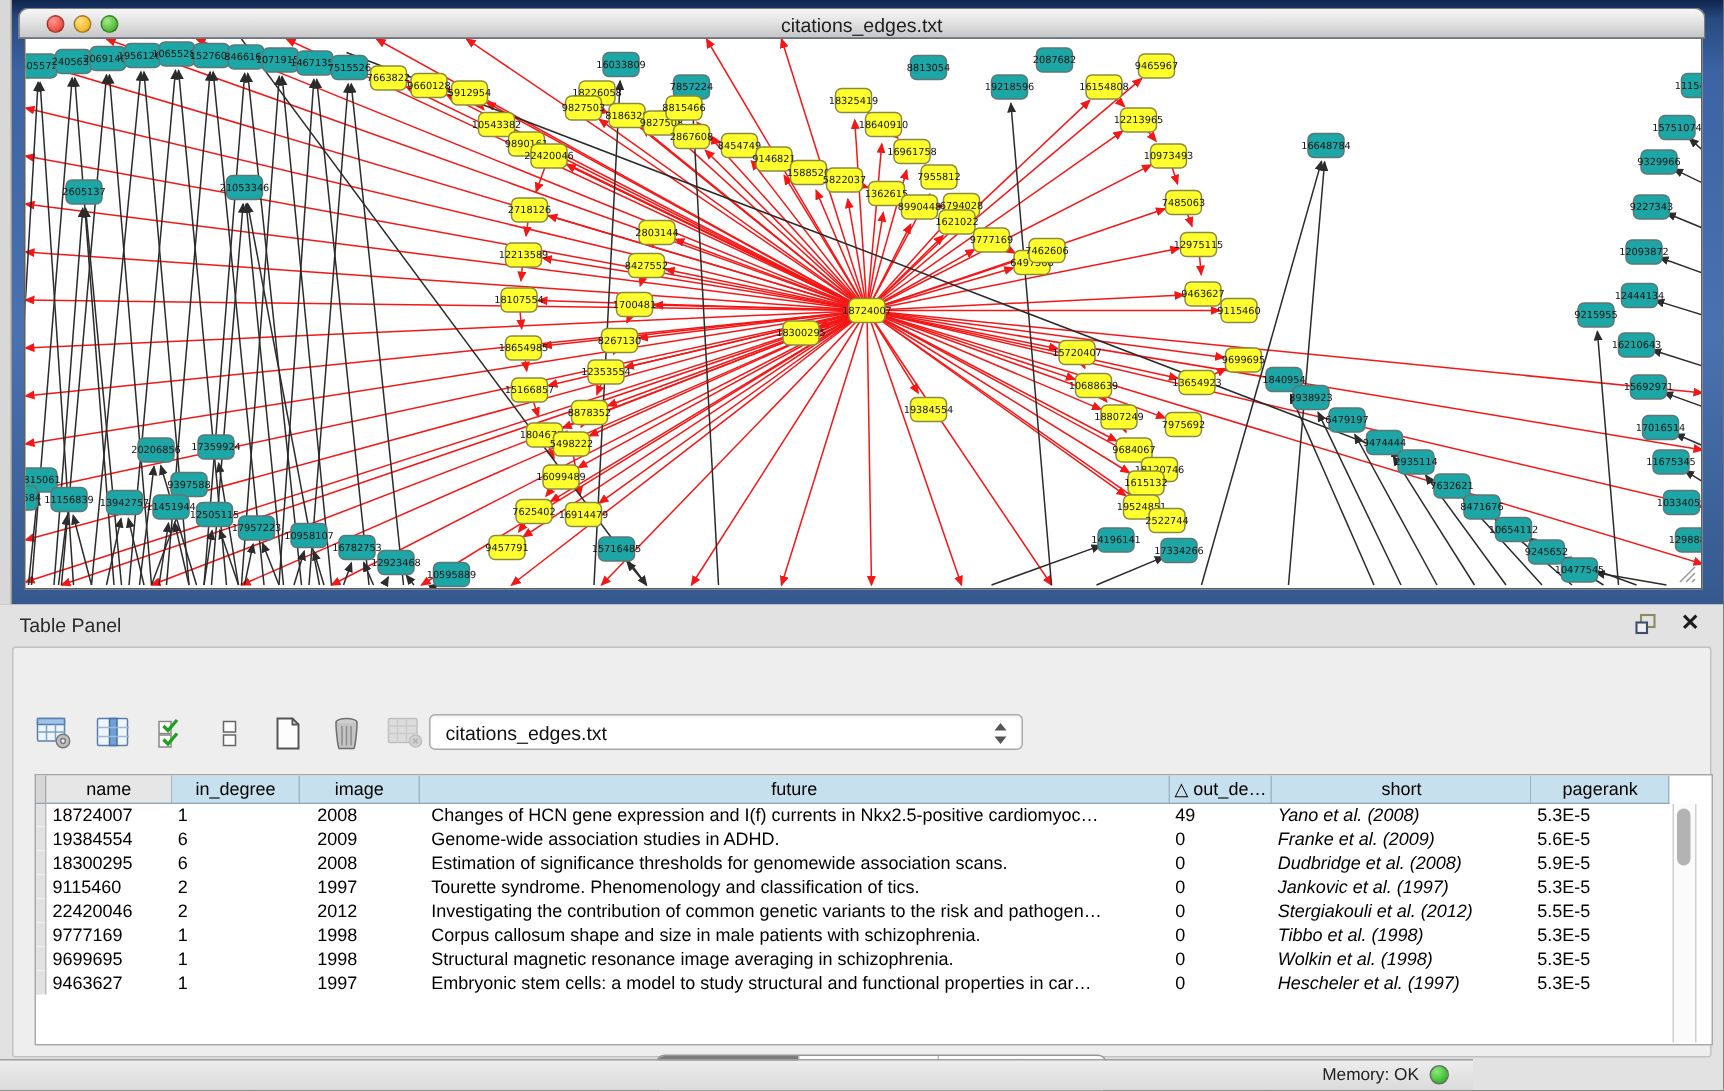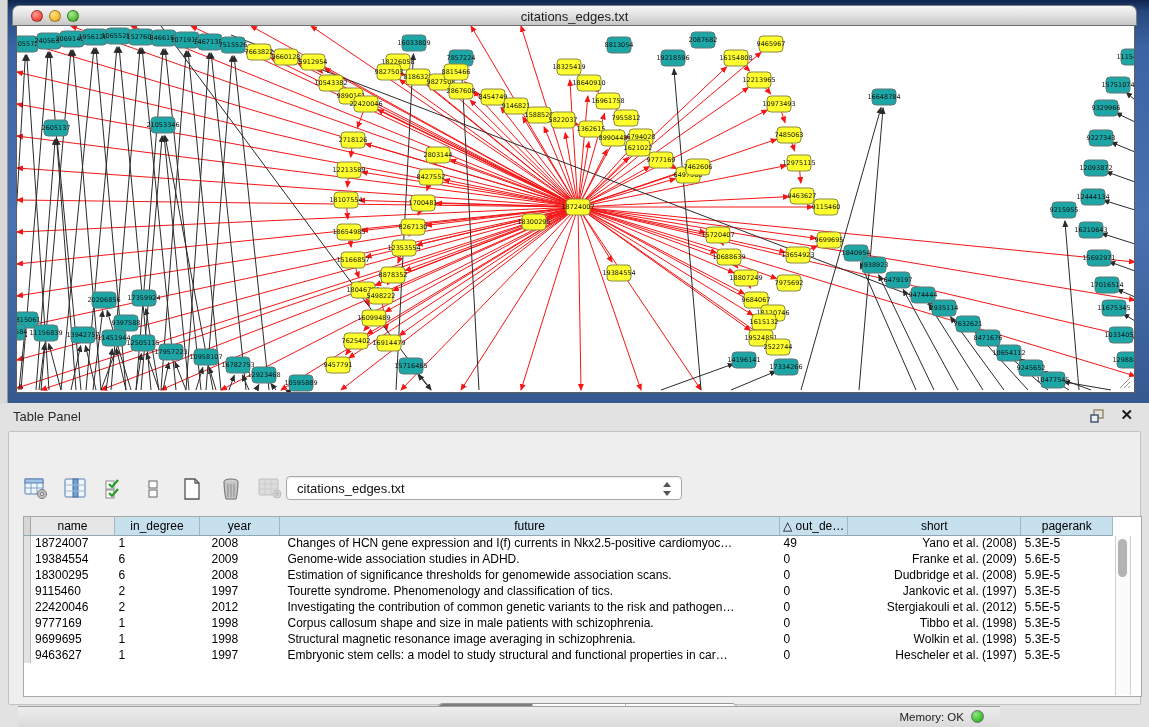--- a/index.html
+++ b/index.html
@@ -40,33 +40,33 @@
   .arr.dn{border-top:5px solid #555;bottom:2px;}
   
   #tablebox{position:absolute;left:14px;top:84px;width:1119px;height:181px;box-sizing:border-box;
             background:#ffffff;border:1px solid #a8a8a8;overflow:hidden;}
   table{border-collapse:collapse;table-layout:fixed;font-size:12px;color:#000;}
   th{height:18px;background:#c7e0ee;border-right:1px solid #9db9c6;border-bottom:1px solid #8fa8b4;
      font-weight:normal;font-size:12px;text-align:center;overflow:hidden;white-space:nowrap;padding:0 3px;box-sizing:border-box;}
   th.gutter{background:#d6d6d6;border-right:1px solid #a8a8a8;}
   th.name-h{background:#e6e6e6;margin-left:28px;}
   td{height:16px;padding:0 4px;white-space:nowrap;overflow:hidden;box-sizing:border-box;}
-  td.c-year{padding-left:12px;} td.c-title{padding-left:8px;} td.c-short{text-align:right;}
+  td.c-year{padding-left:12px;} td.c-title{padding-left:8px;} td.c-short{text-align:left;font-style:italic;}
   td.gutter{background:#e2e2e2;border-right:1px solid #bcbcbc;padding:0;}
   #v-scroll{position:absolute;left:1091px;top:19px;bottom:1px;width:14px;background:#fbfbfb;
             border-left:1px solid #d0d0d0;border-right:1px solid #d0d0d0;}
   #v-thumb{position:absolute;left:2px;top:3px;width:9px;height:38px;border-radius:5px;background:#b3b3b3;cursor:pointer;}
   
   #tabs{position:absolute;left:428px;top:271px;height:22px;display:flex;border:1px solid #979797;
         border-radius:6px;overflow:hidden;background:#fdfdfd;box-shadow:0 1px 0 rgba(255,255,255,.7);}
   .tab{padding:0 14px;font-size:13px;line-height:21px;color:#141414;cursor:pointer;border-right:1px solid #bdbdbd;}
   .tab:last-child{border-right:none;}
   .tab.sel{background:linear-gradient(180deg,#7d7d7d,#646464);color:#f2f2f2;}
   
-  #statusbar{position:absolute;left:18px;top:303px;width:982px;height:21px;
+  #statusbar{position:absolute;left:0;top:303px;width:982px;height:21px;
              background:linear-gradient(180deg,#ededed,#dadada);border-top:1px solid #9f9f9f;box-sizing:border-box;}
   #mem-label{position:absolute;right:36px;top:4px;font-size:11.5px;color:#222;}
   #mem-dot{position:absolute;right:16px;top:3px;width:13px;height:13px;border-radius:50%;
            background:radial-gradient(circle at 35% 30%,#8ee87e,#3dc02f 65%,#2f9e24);border:1px solid #6c6c6c;box-sizing:border-box;}
 </style>
 </head>
 <body>
 <div id="screen">
 
   <div id="desktop">
@@ -905,21 +905,21 @@
               <col style="width: 500px;">
               <col style="width: 67px;">
               <col style="width: 173px;">
               <col style="width: 92px;">
             </colgroup>
             <thead>
               <tr>
                 <th class="gutter"></th>
                 <th class="name-h">name</th>
                 <th>in_degree</th>
-                <th>year</th>
+                <th>image</th>
                 <th>future</th>
                 <th>△ out_de…</th>
                 <th>short</th>
                 <th>pagerank</th>
               </tr>
             </thead>
             <tbody>
               <tr>
                 <td class="gutter"></td>
                 <td class="c-name">18724007</td>

